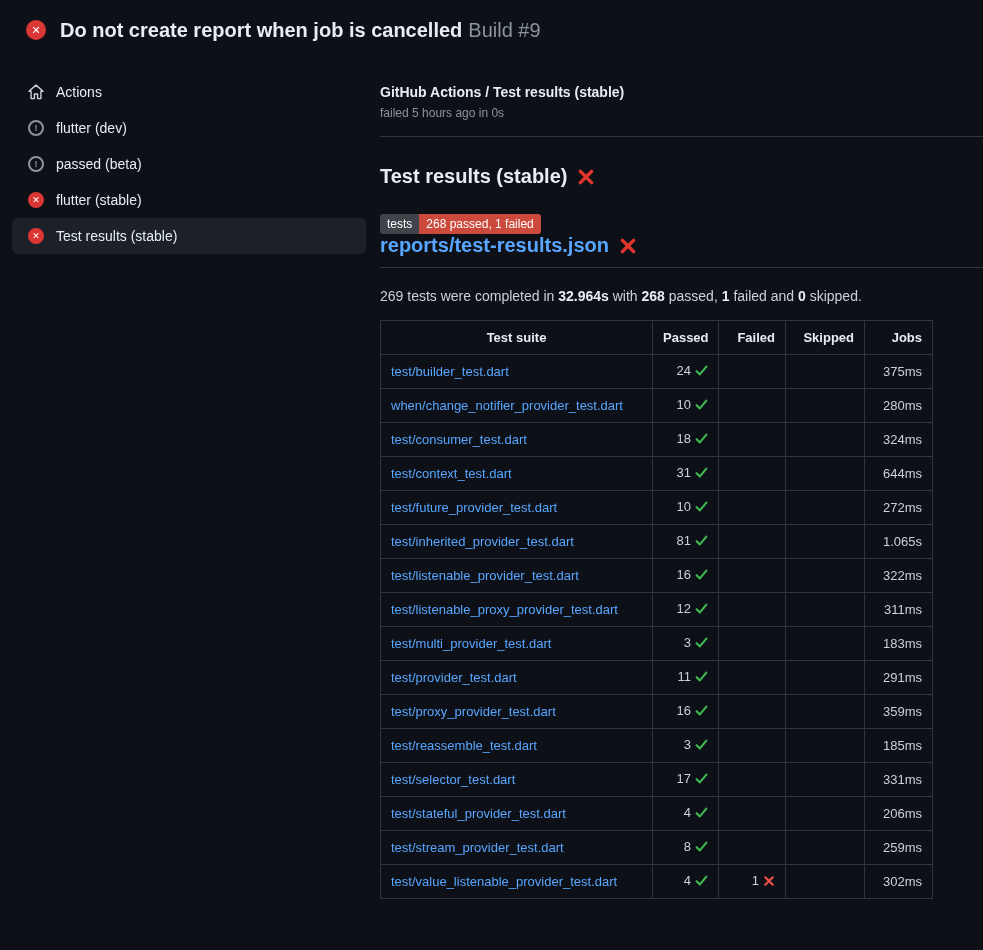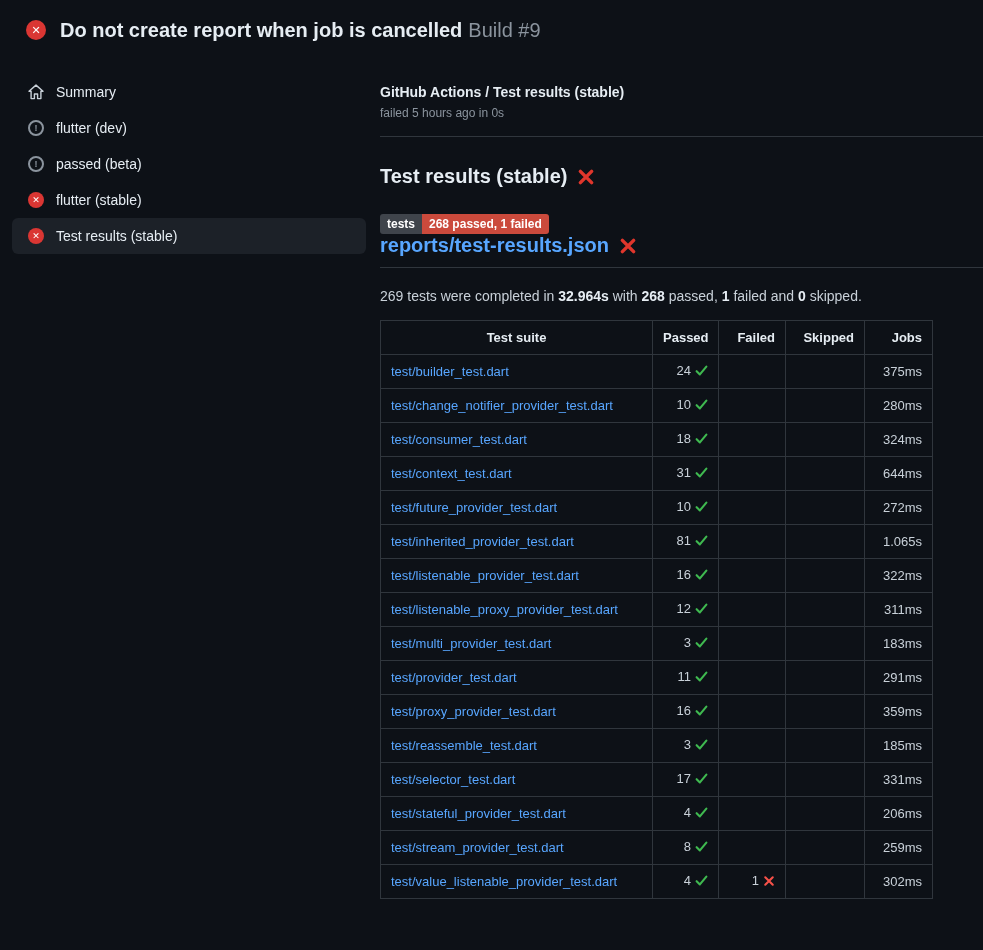--- a/index.html
+++ b/index.html
@@ -31,21 +31,21 @@
   .sidebar-item.selected{background:var(--selbg);}
   .jobs-label{color:var(--muted);font-size:12px;padding:22px 16px 10px 16px;}
   .home-icon{display:inline-flex;width:16px;flex-shrink:0;}
   
   .main{flex:1;padding-top:16px;min-width:0;}
   .breadcrumb{font-size:14px;font-weight:700;color:var(--bright);margin-top:14px;}
   .status-line{font-size:12px;color:var(--muted);margin-top:6px;}
   .divider{border-bottom:1px solid var(--border);margin-top:16px;}
   h2.section-title{font-size:20px;font-weight:700;color:var(--bright);margin-top:28px;
                    display:flex;align-items:center;gap:10px;}
-  .badge{display:inline-flex;margin-top:26px;font-size:12px;font-weight:700;border-radius:3px;overflow:hidden;}
+  .badge{display:inline-flex;margin-top:26px;font-size:12px;font-weight:400;border-radius:3px;overflow:hidden;}
   .badge .badge-label{background:var(--badgelabel);color:#fff;padding:3px 7px;}
   .badge .badge-value{background:var(--badgevalue);color:#fff;padding:3px 7px;}
   .report-heading{border-bottom:1px solid var(--border);padding-bottom:10px;}
   .report-heading .inner{display:flex;align-items:center;gap:10px;font-size:20px;font-weight:700;}
   .report-heading a{color:var(--link);text-decoration:none;}
   .summary-line{margin-top:20px;font-size:14px;color:var(--text);}
   .summary-line b{color:var(--bright);}
   
   table.results{border-collapse:collapse;margin:16px 31px 24px 0;width:552px;font-size:13px;table-layout:fixed;}
   .results th,.results td{border:1px solid var(--border);padding:8px 10px;height:34px;}
@@ -65,21 +65,21 @@
 
 <div class="layout">
 
   <aside class="sidebar">
     <div class="sidebar-item">
       <span class="home-icon">
         <svg width="16" height="16" viewBox="0 0 16 16">
             <path d="M8 1.1 L15 7.2 h-2.1 V14.6 H9.6 V10 H6.4 V14.6 H3.1 V7.2 H1 Z" fill="none" stroke="#c9d1d9" stroke-width="1.4" stroke-linejoin="round"></path>
           </svg>
       </span>
-      <span>Summary</span>
+      <span>Actions</span>
     </div>
     <nav>
         <div class="sidebar-item">
           <span class="circle neutral">!</span>
           <span>flutter (dev)</span>
         </div>
         <div class="sidebar-item">
           <span class="circle neutral">!</span>
           <span>passed (beta)</span>
         </div>
@@ -147,21 +147,21 @@
           <tr>
             <td><a href="#">test/builder_test.dart</a></td>
             <td class="num">24<span class="cellmark"><svg width="13" height="13" viewBox="0 0 16 16">
                   <path d="M2 8.8 L6 12.8 L14 3.2" stroke="var(--passed)" stroke-width="2.6" stroke-linecap="round" stroke-linejoin="round" fill="none"></path>
                 </svg></span></td>
             <td class="num"></td>
             <td class="num"></td>
             <td class="num">375ms</td>
           </tr>
           <tr>
-            <td><a href="#">test/change_notifier_provider_test.dart</a></td>
+            <td><a href="#">when/change_notifier_provider_test.dart</a></td>
             <td class="num">10<span class="cellmark"><svg width="13" height="13" viewBox="0 0 16 16">
                   <path d="M2 8.8 L6 12.8 L14 3.2" stroke="var(--passed)" stroke-width="2.6" stroke-linecap="round" stroke-linejoin="round" fill="none"></path>
                 </svg></span></td>
             <td class="num"></td>
             <td class="num"></td>
             <td class="num">280ms</td>
           </tr>
           <tr>
             <td><a href="#">test/consumer_test.dart</a></td>
             <td class="num">18<span class="cellmark"><svg width="13" height="13" viewBox="0 0 16 16">

